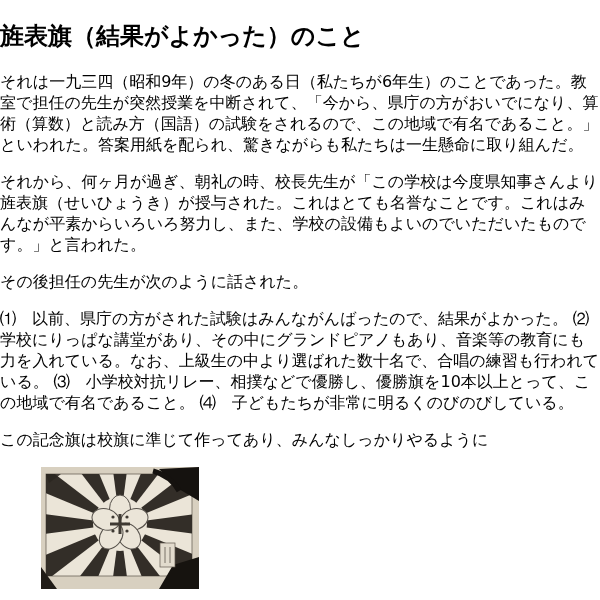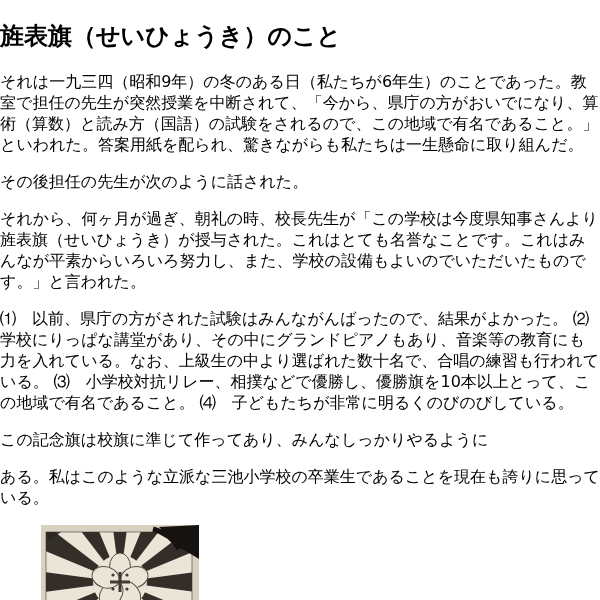--- a/index.html
+++ b/index.html
@@ -43,34 +43,31 @@
   .page-left::after{content:"";position:absolute;inset:0;pointer-events:none;
     background:linear-gradient(115deg,rgba(92,70,40,.30) 0%,rgba(92,70,40,.10) 18%,rgba(92,70,40,0) 38%);}
 </style>
 </head>
 <body>
 
 <div class="book">
 
   <div class="page page-left">
     <div class="lp-main vtext">
-      <h2>旌表旗（せいひょうき）のこと</h2>
+      <h2>旌表旗（結果がよかった）のこと</h2>
       <p>それは一九三四（昭和9年）の冬のある日（私たちが6年生）のことであった。教室で担任の先生が突然授業を中断されて、「今から、県庁の方がおいでになり、算術（算数）と読み方（国語）の試験をされるので、この地域で有名であること。」といわれた。答案用紙を配られ、驚きながらも私たちは一生懸命に取り組んだ。</p>
+      <p>それから、何ヶ月が過ぎ、朝礼の時、校長先生が「この学校は今度県知事さんより旌表旗（せいひょうき）が授与された。これはとても名誉なことです。これはみんなが平素からいろいろ努力し、また、学校の設備もよいのでいただいたものです。」と言われた。</p>
       <p>その後担任の先生が次のように話された。</p>
-      <p>それから、何ヶ月が過ぎ、朝礼の時、校長先生が「この学校は今度県知事さんより旌表旗（せいひょうき）が授与された。これはとても名誉なことです。これはみんなが平素からいろいろ努力し、また、学校の設備もよいのでいただいたものです。」と言われた。</p>
       <p>⑴　以前、県庁の方がされた試験はみんながんばったので、結果がよかった。
 ⑵　学校にりっぱな講堂があり、その中にグランドピアノもあり、音楽等の教育にも力を入れている。なお、上級生の中より選ばれた数十名で、合唱の練習も行われている。
 ⑶　小学校対抗リレー、相撲などで優勝し、優勝旗を10本以上とって、この地域で有名であること。
 ⑷　子どもたちが非常に明るくのびのびしている。</p>
       <p>この記念旗は校旗に準じて作ってあり、みんなしっかりやるように</p>
     </div>
 
-    <div class="lp-cont vtext">
-      <p>ある。私はこのような立派な三池小学校の卒業生であることを現在も誇りに思っている。</p>
-    </div>
 
     <figure class="lp-flagfig">
       <svg width="160" height="122" viewBox="0 0 158 122">
         <defs>
           <clipPath id="fc">
               <rect x="5" y="7" width="146" height="102"></rect>
             </clipPath>
         </defs>
         <rect x="0" y="0" width="158" height="122" fill="#d8d0c0"></rect>
         <rect x="5" y="7" width="146" height="102" fill="#ebe5d8" stroke="#6b645a" stroke-width="0.8"></rect>

